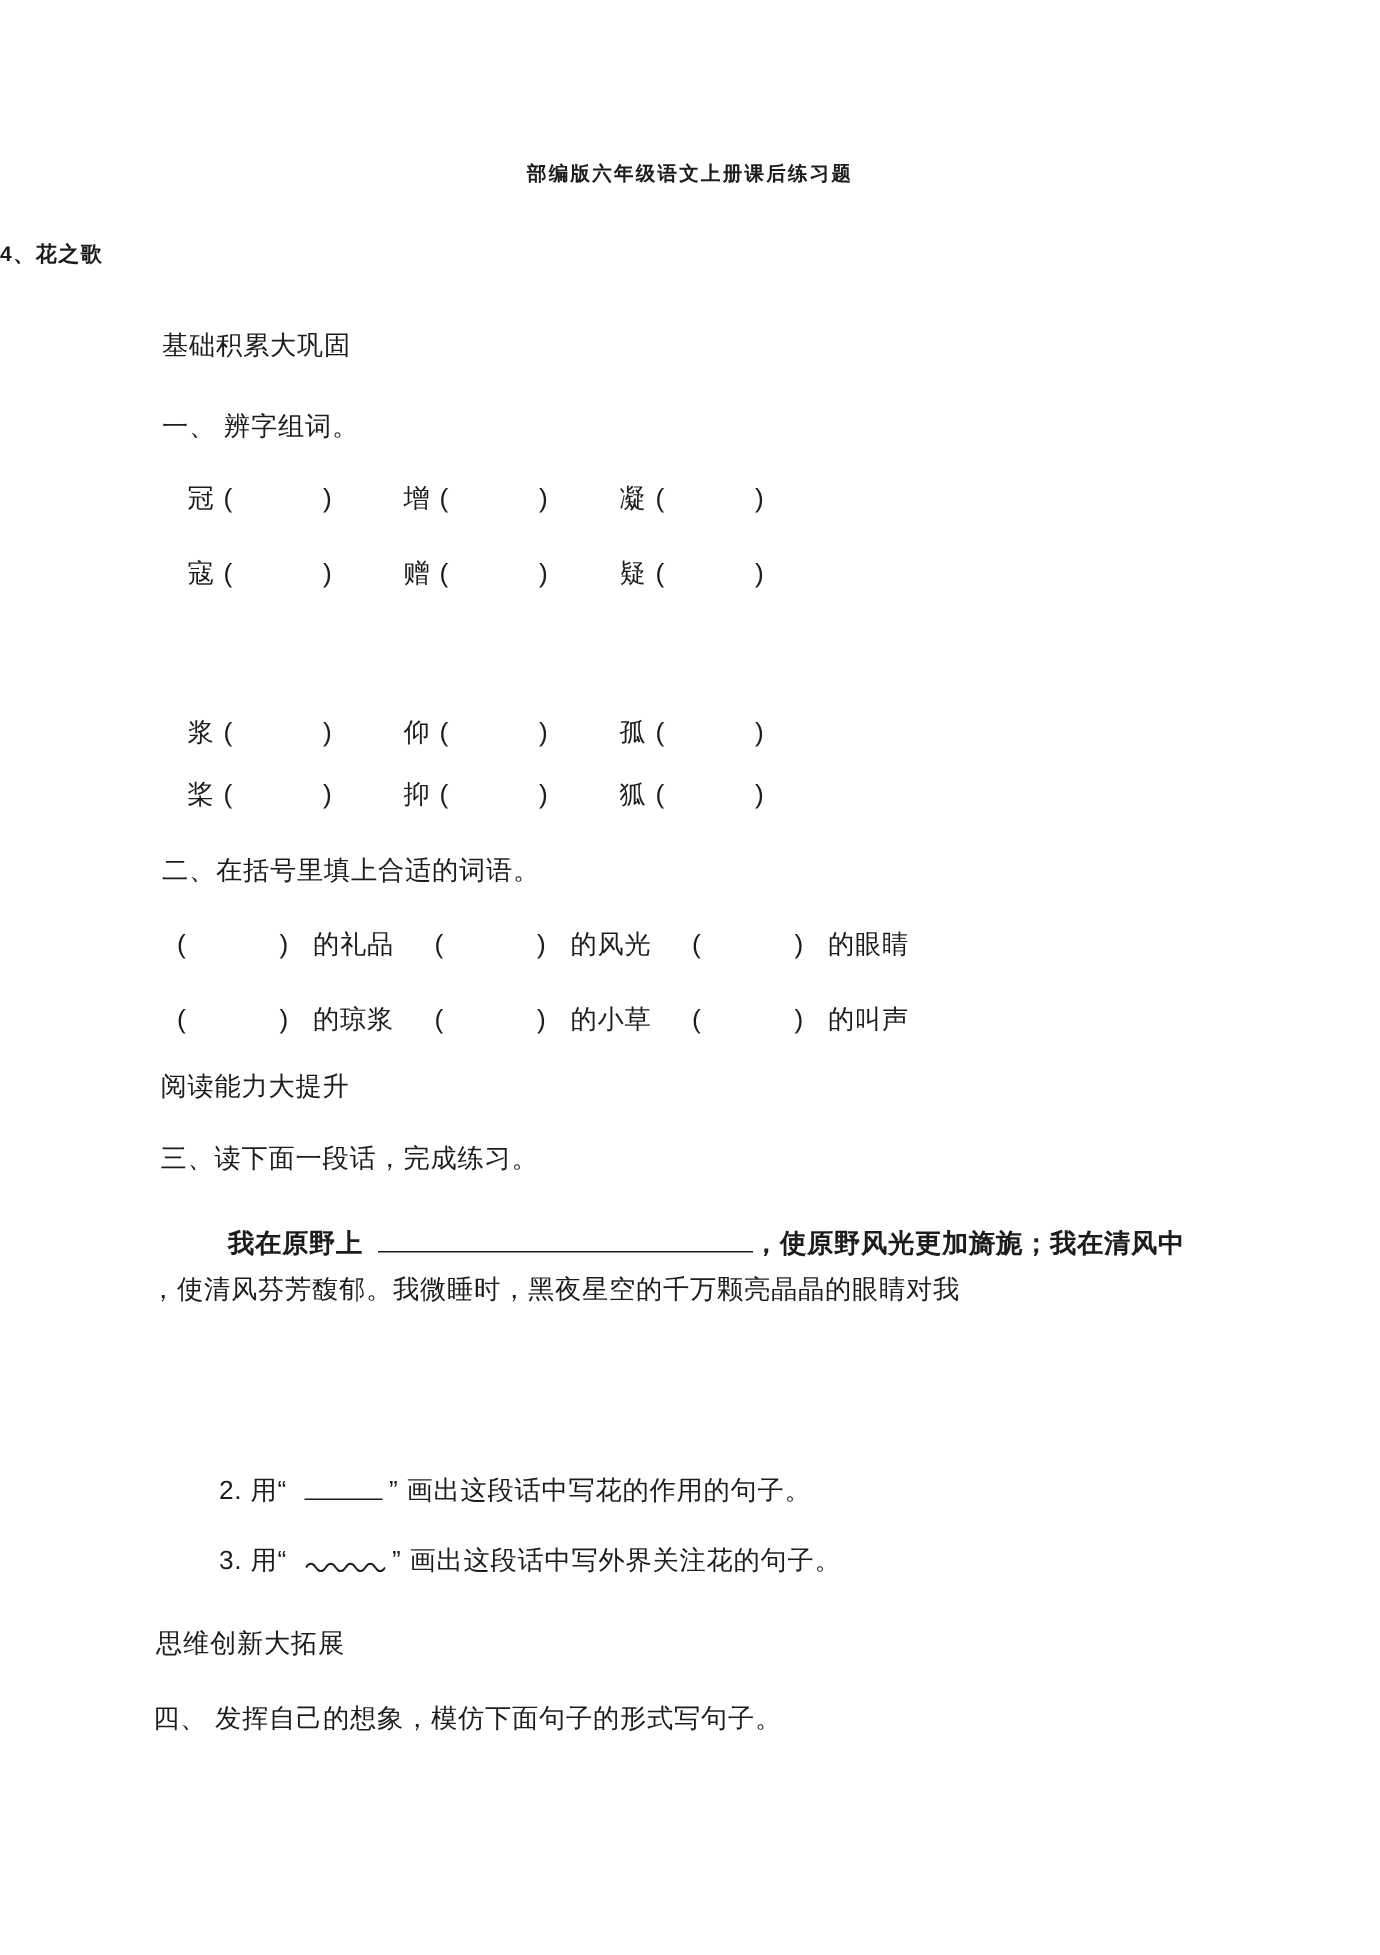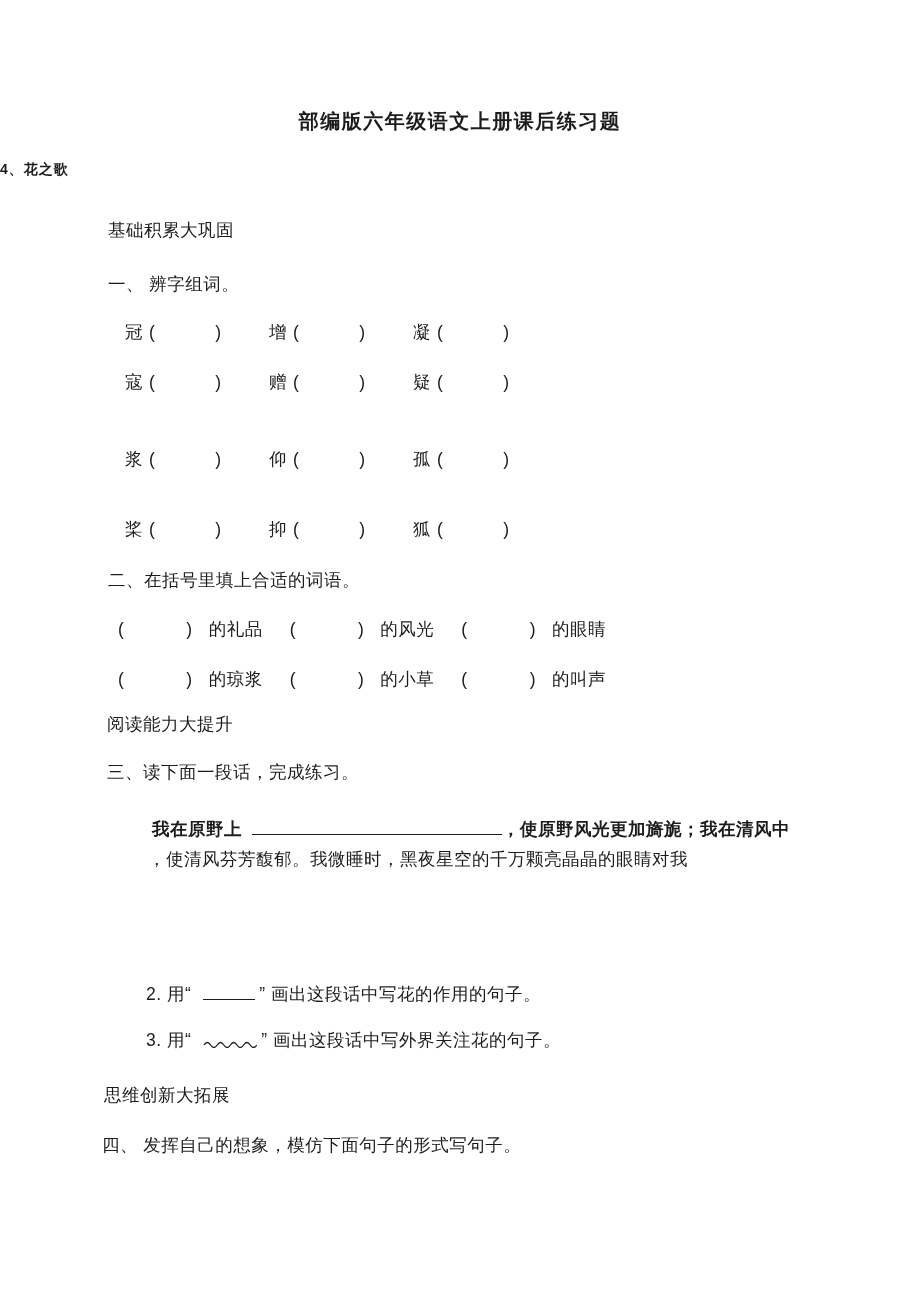--- a/index.html
+++ b/index.html
@@ -11,21 +11,21 @@
     font-family:"Liberation Sans","DejaVu Sans",sans-serif;
     font-size:17.5px;
     letter-spacing:0.5px;
     line-height:1.3;
   }
   .abs { position:absolute; white-space:nowrap; }
 
   .doc-title {
     left:0; right:0; top:108px;
     text-align:center;
-    font-size:20px; letter-spacing:1.5px; font-weight:600;
+    font-size:13px; letter-spacing:1.5px; font-weight:600;
   }
   .lesson-title {
     left:0; right:0; top:160px;
     text-align:left;
     font-size:14px; letter-spacing:1px; font-weight:600;
   }
 
   .blank {
     display:inline-block;
     border-bottom:1.6px solid #1c1c1c;
@@ -57,21 +57,21 @@
 
   <div class="abs" style="left:108px; top:219px;">基础积累大巩固</div>
   <div class="abs" style="left:108px; top:273px;">一、 辨字组词。</div>
 
   <div class="abs" style="left:125px; top:321px;">
     <span class="cell1"><span>冠</span><span class="po">(</span><span class="pgap"></span><span>)</span></span><span class="cell1"><span>增</span><span class="po">(</span><span class="pgap"></span><span>)</span></span><span class="cell1"><span>凝</span><span class="po">(</span><span class="pgap"></span><span>)</span></span>
   </div>
   <div class="abs" style="left:125px; top:371px;">
     <span class="cell1"><span>寇</span><span class="po">(</span><span class="pgap"></span><span>)</span></span><span class="cell1"><span>赠</span><span class="po">(</span><span class="pgap"></span><span>)</span></span><span class="cell1"><span>疑</span><span class="po">(</span><span class="pgap"></span><span>)</span></span>
   </div>
-  <div class="abs" style="left:125px; top:448px;">
+  <div class="abs" style="left:125px; top:477px;">
     <span class="cell1"><span>浆</span><span class="po">(</span><span class="pgap"></span><span>)</span></span><span class="cell1"><span>仰</span><span class="po">(</span><span class="pgap"></span><span>)</span></span><span class="cell1"><span>孤</span><span class="po">(</span><span class="pgap"></span><span>)</span></span>
   </div>
   <div class="abs" style="left:125px; top:518px;">
     <span class="cell1"><span>桨</span><span class="po">(</span><span class="pgap"></span><span>)</span></span><span class="cell1"><span>抑</span><span class="po">(</span><span class="pgap"></span><span>)</span></span><span class="cell1"><span>狐</span><span class="po">(</span><span class="pgap"></span><span>)</span></span>
   </div>
 
   <div class="abs" style="left:108px; top:569px;">二、在括号里填上合适的词语。</div>
 
   <div class="abs" style="left:118px; top:618px;">
     <span class="cell2"><span>(</span><span class="pgap" style="width:62px;"></span><span>)</span><span class="lbl">的礼品</span></span><span class="cell2"><span>(</span><span class="pgap" style="width:62px;"></span><span>)</span><span class="lbl">的风光</span></span><span class="cell2"><span>(</span><span class="pgap" style="width:62px;"></span><span>)</span><span class="lbl">的眼睛</span></span>
@@ -79,21 +79,21 @@
   <div class="abs" style="left:118px; top:668px;">
     <span class="cell2"><span>(</span><span class="pgap" style="width:62px;"></span><span>)</span><span class="lbl">的琼浆</span></span><span class="cell2"><span>(</span><span class="pgap" style="width:62px;"></span><span>)</span><span class="lbl">的小草</span></span><span class="cell2"><span>(</span><span class="pgap" style="width:62px;"></span><span>)</span><span class="lbl">的叫声</span></span>
   </div>
 
   <div class="abs" style="left:107px; top:713px;">阅读能力大提升</div>
   <div class="abs" style="left:107px; top:761px;text-align:center;">三、读下面一段话，完成练习。</div>
 
   <div class="abs" style="left:152px; top:816px;font-weight:bold;">
     <span>我在原野上</span><span class="blank l1-blank"></span><span>，使原野风光更加旖旎；我在清风中</span>
   </div>
-  <div class="abs" style="left:100px; top:848px;margin-left:48px;">
+  <div class="abs" style="left:100px; top:848px;">
     <span>，使清风芬芳馥郁。我微睡时，黑夜星空的千万颗亮晶晶的眼睛对我</span>
   </div>
 
   <div class="abs" style="left:146px; top:981px;">
     <span>2. 用“</span><span class="blank q2-blank"></span><span>” 画出这段话中写花的作用的句子。</span>
   </div>
   <div class="abs" style="left:146px; top:1029px;">
     <span>3. 用“</span><svg class="wavy-svg" width="54" height="9" viewBox="0 0 54 9">
         <path d="M1 6 q3.3 -5 6.6 0 t6.6 0 t6.6 0 t6.6 0 t6.6 0 t6.6 0 t6.6 0 t6.6 0" fill="none" stroke="#1c1c1c" stroke-width="1.3"></path>
       </svg><span>” 画出这段话中写外界关注花的句子。</span>

